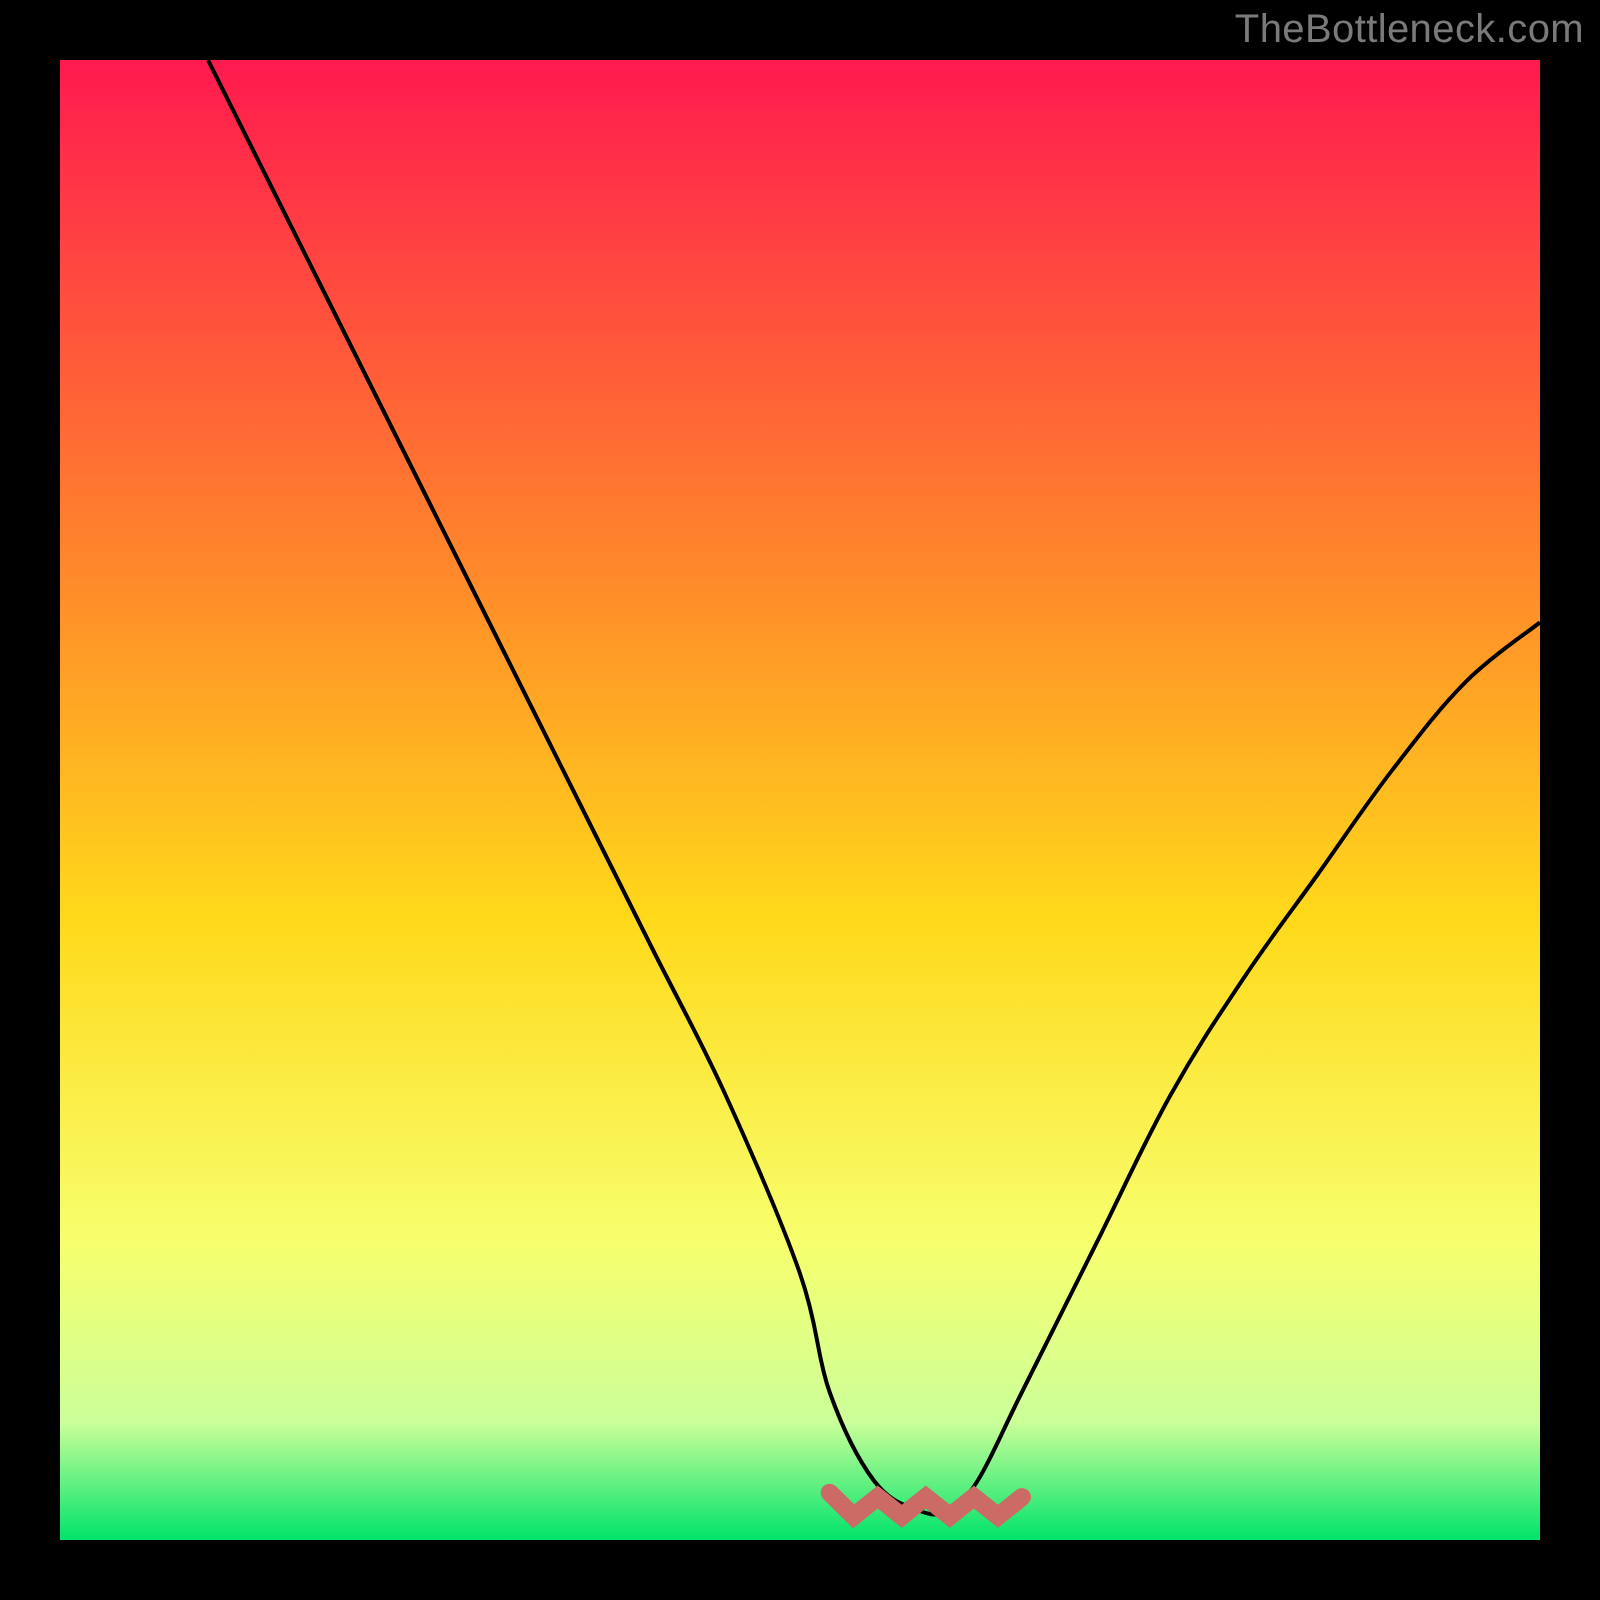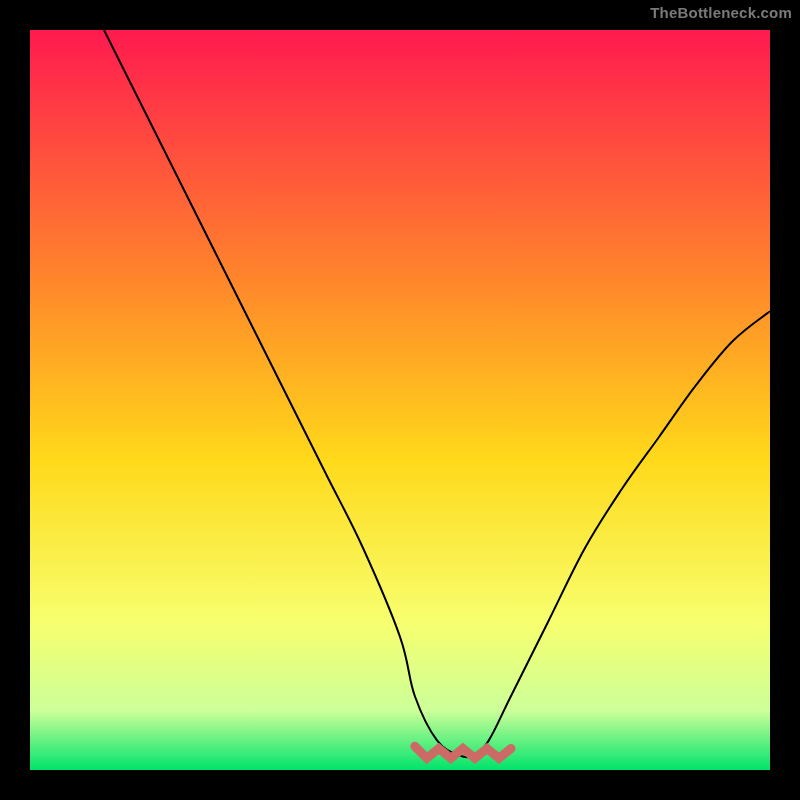--- a/index.html
+++ b/index.html
@@ -25,22 +25,22 @@
     left: 30px;
     width: 740px;
     height: 740px;
     overflow: visible;
   }
   .watermark {
     position: absolute;
     top: 4px;
     right: 8px;
     color: #7a7a7a;
-    font-size: 15px;
-    font-weight: 700;
+    font-size: 20px;
+    font-weight: 400;
     letter-spacing: 0.2px;
   }
   svg {
     display: block;
   }
 </style>
 </head>
 <body>
 
 <div class="frame">

